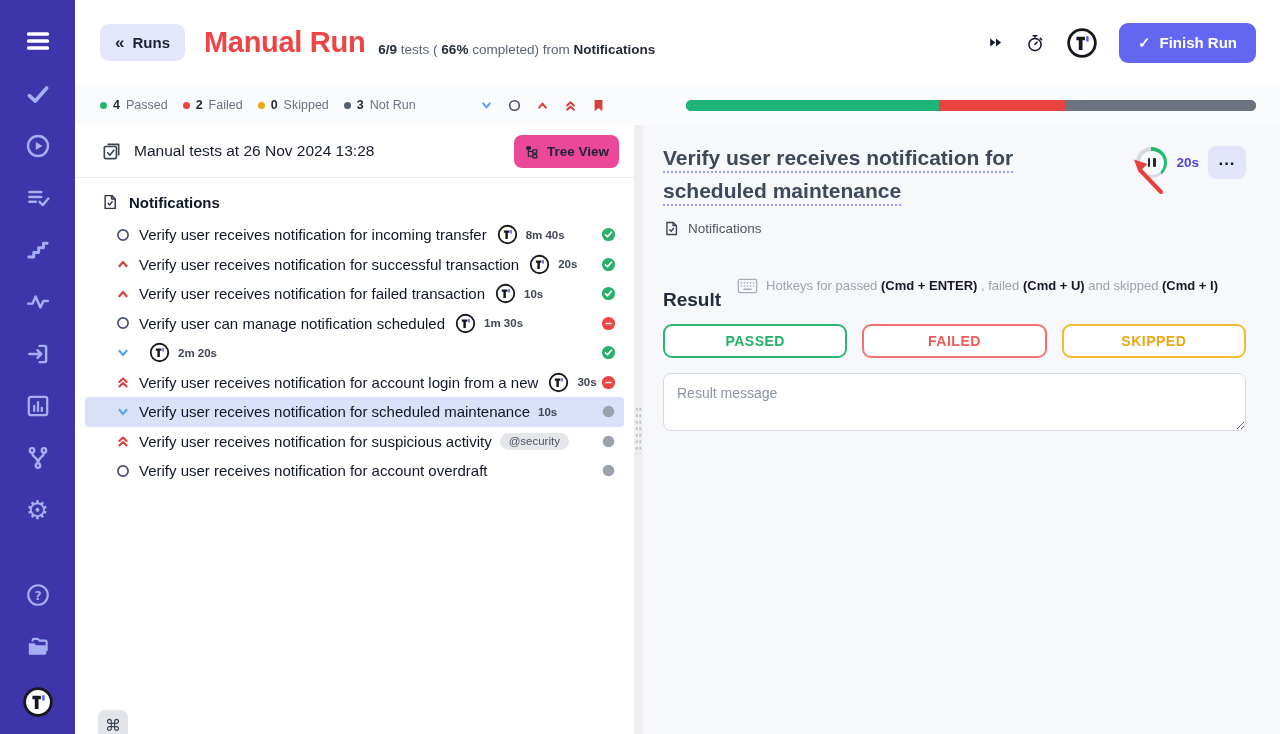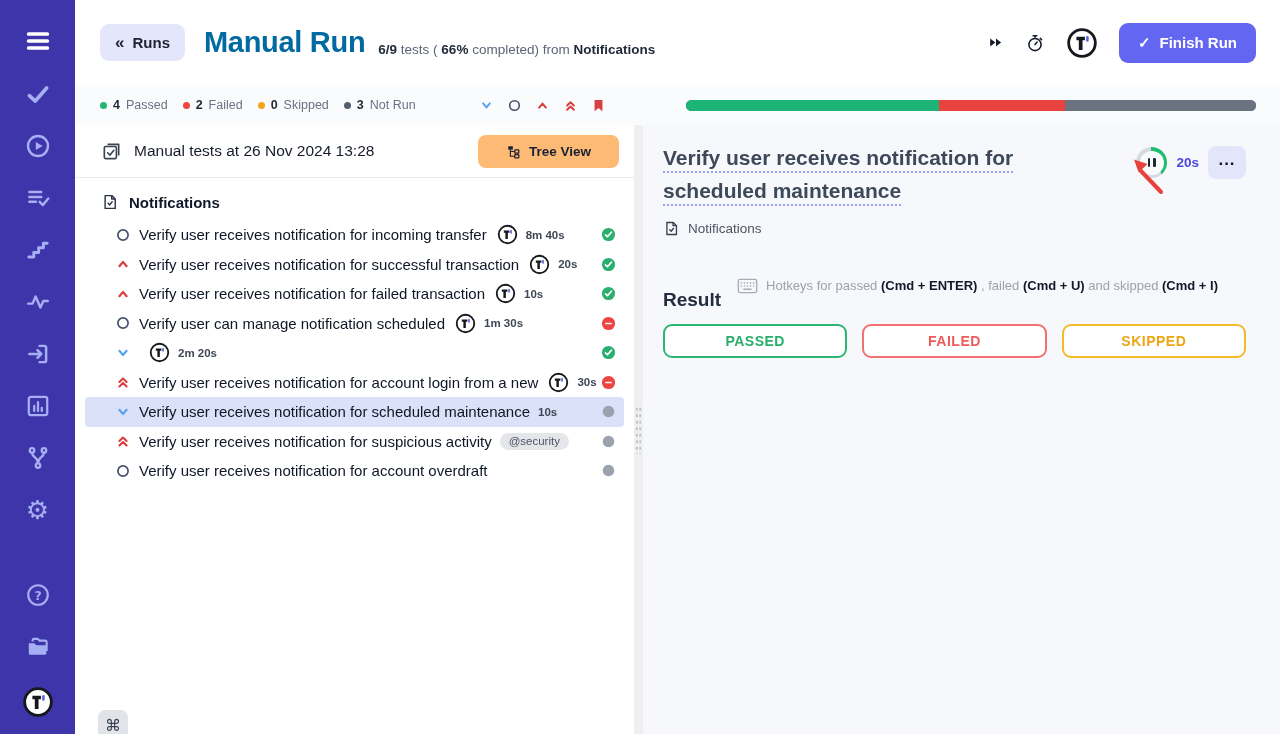--- a/index.html
+++ b/index.html
@@ -16,21 +16,21 @@
   .sb-spacer { flex:1; }
   .sb-icon.logo { margin:0 0 16px 0; width:32px; height:32px; }
   .uglyph { font-family:"DejaVu Sans", sans-serif; font-size:26px; line-height:1; }
 
   
   .main { flex:1; display:flex; flex-direction:column; min-width:0; }
 
   .topbar { height:85px; background:#ffffff; display:flex; align-items:center; padding:0 24px 0 25px; flex-shrink:0; }
   .btn-runs { display:flex; align-items:center; gap:8px; background:#e4e7fb; border:none; border-radius:9px; padding:10px 15px; font-family:inherit; font-size:15px; font-weight:700; color:#1b2233; cursor:pointer; }
   .btn-runs .chev { font-size:17px; line-height:1; }
-  .page-title { font-size:29px; font-weight:800; color:#0369a1; margin-left:19px; letter-spacing:-0.3px; }
+  .page-title { font-size:29px; font-weight:800; color:#ef4444; margin-left:19px; letter-spacing:-0.3px; }
   .subtitle { margin-left:13px; padding-top:13px; font-size:13.5px; color:#5b6574; }
   .subtitle b { color:#222b3a; font-weight:700; }
   .top-right { margin-left:auto; display:flex; align-items:center; gap:21px; }
   .tb-icon { width:20px; height:20px; color:#151c2c; cursor:pointer; }
   .tb-icon svg { width:100%; height:100%; display:block; }
   .tb-icon.ff { width:17px; height:17px; }
   .tb-logo { width:32px; height:32px; cursor:pointer; }
   .tb-logo svg { width:100%; height:100%; display:block; }
   .btn-finish { display:flex; align-items:center; gap:9px; background:#6366f1; color:#fff; border:none; border-radius:9px; padding:11px 19px; font-family:inherit; font-size:15px; font-weight:700; cursor:pointer; }
 
@@ -47,21 +47,21 @@
   .progress .seg { height:100%; }
 
   
   .content { flex:1; display:flex; min-height:0; }
 
   .listpanel { width:559px; background:#ffffff; position:relative; flex-shrink:0; display:flex; flex-direction:column; }
   .runheader { height:53px; display:flex; align-items:center; padding:0 15px 0 26px; border-bottom:1px solid #e9ebf0; flex-shrink:0; }
   .runheader .ric { width:21px; height:21px; color:#3c4452; margin-right:12px; }
   .runheader .ric svg { width:100%; height:100%; display:block; }
   .run-title { font-size:15.5px; color:#151c2b; font-weight:500; }
-  .btn-tree { margin-left:auto; display:flex; align-items:center; gap:8px; background:#fdba74; border:none; border-radius:8px; padding:9px 28px; font-family:inherit; font-size:13.5px; font-weight:600; color:#1b2233; cursor:pointer; }
+  .btn-tree { margin-left:auto; display:flex; align-items:center; gap:8px; background:#ec4899; border:none; border-radius:8px; padding:9px 10px; font-family:inherit; font-size:13.5px; font-weight:600; color:#1b2233; cursor:pointer; }
   .btn-tree .tic { width:15px; height:15px; color:#1b2233; }
   .btn-tree .tic svg { width:100%; height:100%; display:block; }
 
   .suiterow { display:flex; align-items:center; gap:10px; padding:15px 0 7px 26px; font-size:15px; font-weight:600; color:#10192a; }
   .suiterow .dic { width:18px; height:18px; color:#2b3445; }
   .suiterow .dic svg { width:100%; height:100%; display:block; }
 
   .tlist { padding-top:2px; }
   .trow { height:29.5px; display:flex; align-items:center; margin:0 10px 0 10px; padding:0 8px 0 30px; border-radius:4px; cursor:pointer; }
   .trow.selected { background:#dbe1f8; }
@@ -542,17 +542,18 @@
             </span>
           <span class="hotkeys">
             <span>Hotkeys for passed </span><b>(Cmd + ENTER)</b><span> , failed </span><b>(Cmd + U)</b><span> and skipped </span><b>(Cmd + I)</b>
           </span>
         </div>
         <div class="verdicts" id="verdicts">
             <button class="verdict passed">PASSED</button>
             <button class="verdict failed">FAILED</button>
             <button class="verdict skipped">SKIPPED</button>
           </div>
+        <textarea class="msgbox" placeholder="Result message" style=""></textarea>
       </section>
 
     </div>
   </div>
 </div>
 
 </body></html>

